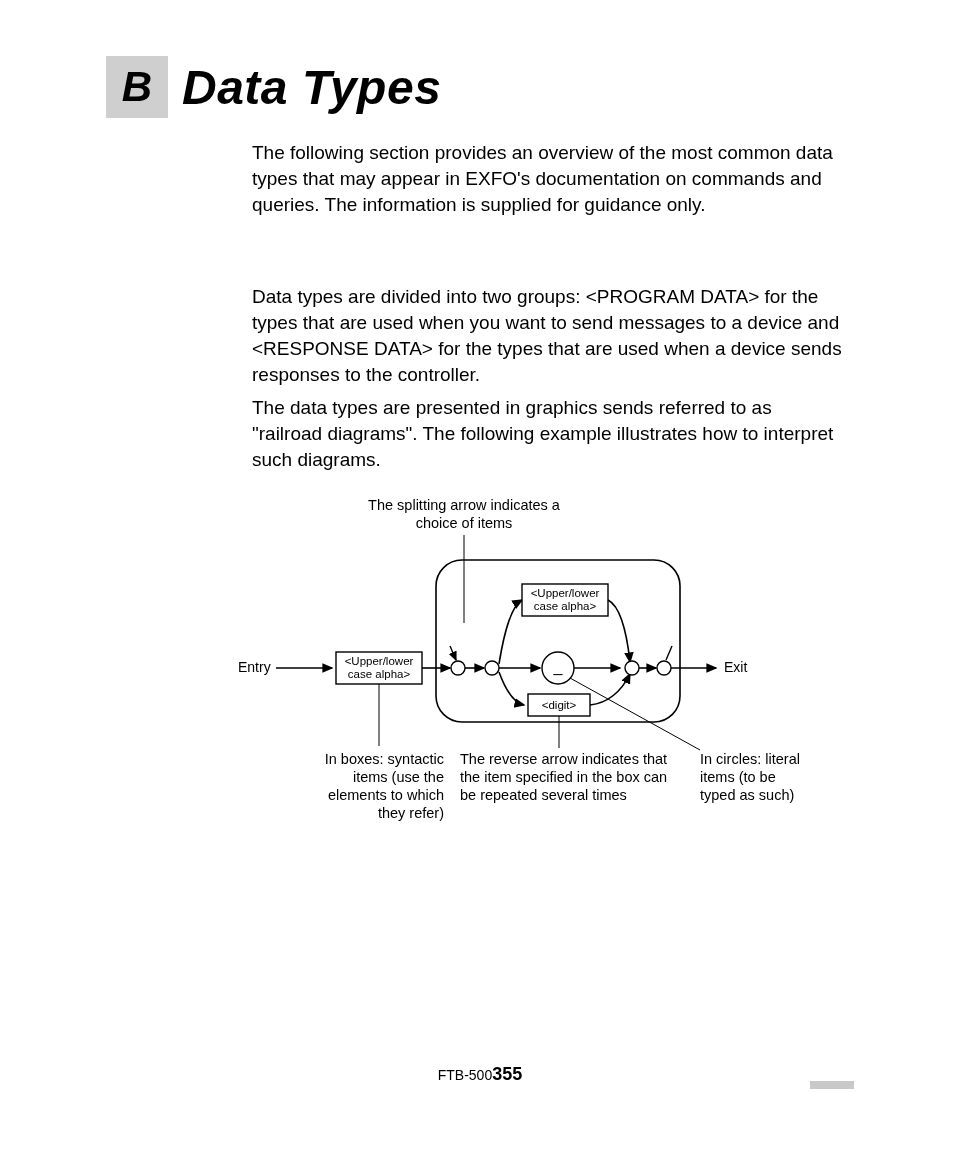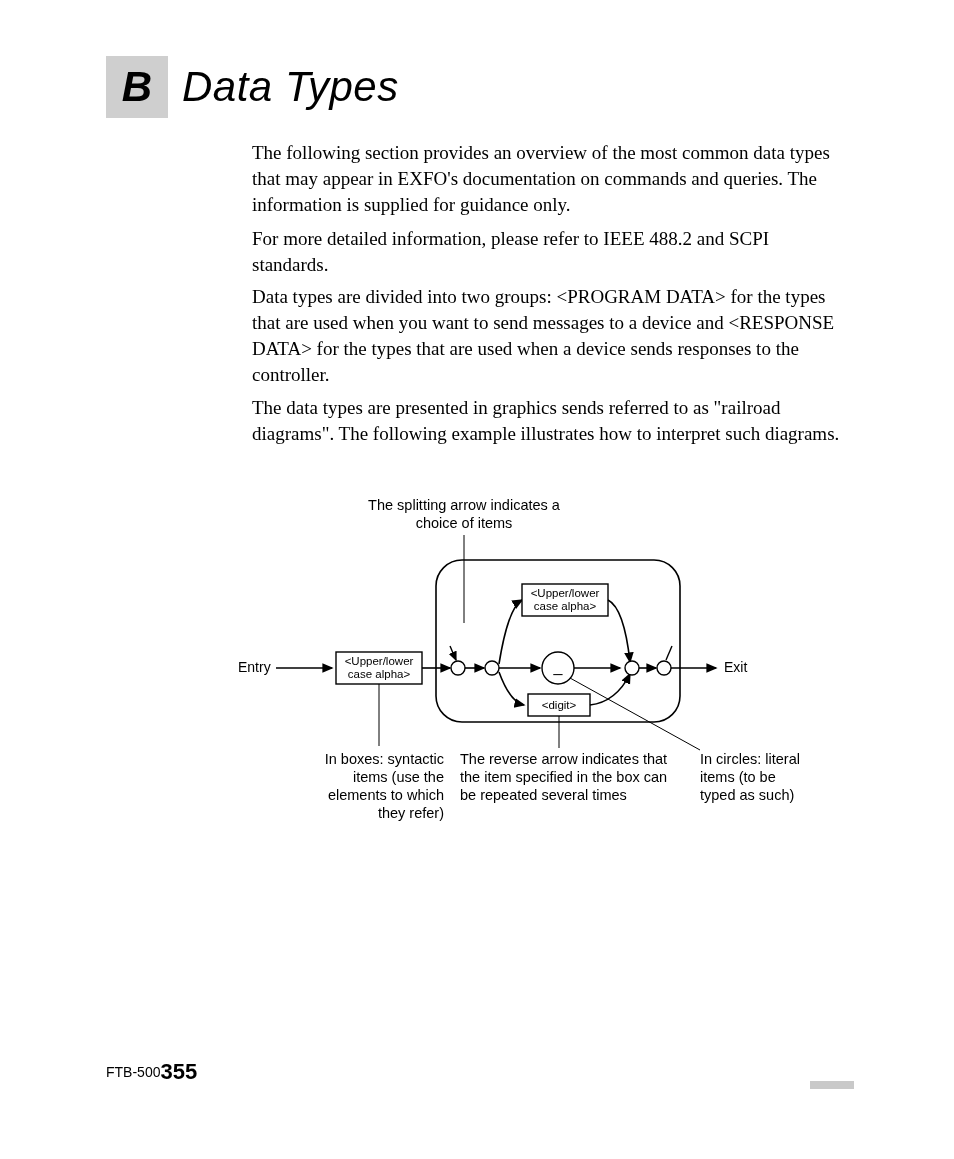--- a/index.html
+++ b/index.html
@@ -34,30 +34,30 @@
     justify-content: center;
     font-family: Verdana, Arial, sans-serif;
     font-weight: 900;
     font-style: italic;
     font-size: 42px;
     color: #000;
     margin-right: 14px;
   }
   .chapter-title {
     font-family: Verdana, Arial, sans-serif;
-    font-weight: 400;
+    font-weight: 700;
     font-style: italic;
-    font-size: 42px;
+    font-size: 48px;
     letter-spacing: 0.5px;
   }
   .body-text {
     position: absolute;
     left: 252px;
     right: 112px;
-    font-family: Liberation Serif, serif;
+    font-family: Liberation Sans, sans-serif;
     font-size: 19px;
     line-height: 1.37;
   }
   .p1 { top: 140px; }
   .p2 { top: 226px; }
   .p3 { top: 284px; }
   .p4 { top: 395px; }
 
   .diagram-area {
     position: absolute;
@@ -84,53 +84,52 @@
     font-size: 14.5px;
     line-height: 1.25;
   }
 
   .footer {
     position: absolute;
     bottom: 74px;
     left: 106px;
     right: 100px;
     display: flex;
-    justify-content: flex-start;
+    justify-content: center;
     align-items: center;
     font-family: Arial, Helvetica, sans-serif;
     font-size: 14px;
   }
   .footer-rule {
     position: absolute;
     bottom: 70px;
     right: 100px;
     width: 44px;
     height: 8px;
     background: #c9c9c9;
   }
   .page-number {
     font-family: Verdana, Arial, sans-serif;
     font-weight: 800;
-    font-size: 22px;
+    font-size: 18px;
   }
 </style>
 </head>
 <body>
 
 <div class="page">
 
   <div class="header-row">
     <div class="appendix-letter">
       <span>B</span>
     </div>
     <div class="chapter-title">Data Types</div>
   </div>
 
   <div class="body-text p1">The following section provides an overview of the most common data types that may appear in EXFO's documentation on commands and queries. The information is supplied for guidance only.</div>
-  <div class="body-text p2">For more detailed information, please refer to IEEE 488.2 and SCPI standards.</div>
   <div class="body-text p3">Data types are divided into two groups: &lt;PROGRAM DATA&gt; for the types that are used when you want to send messages to a device and &lt;RESPONSE DATA&gt; for the types that are used when a device sends responses to the controller.</div>
   <div class="body-text p4">The data types are presented in graphics sends referred to as "railroad diagrams". The following example illustrates how to interpret such diagrams.</div>
 
   <div class="diagram-area">
     <svg viewBox="0 0 630 360">
       <defs>
         <marker id="arrow" markerWidth="8" markerHeight="8" refX="6" refY="3" orient="auto" markerUnits="strokeWidth">
           <path d="M0,0 L0,6 L7,3 z" fill="#000"></path>
         </marker>
       </defs>

